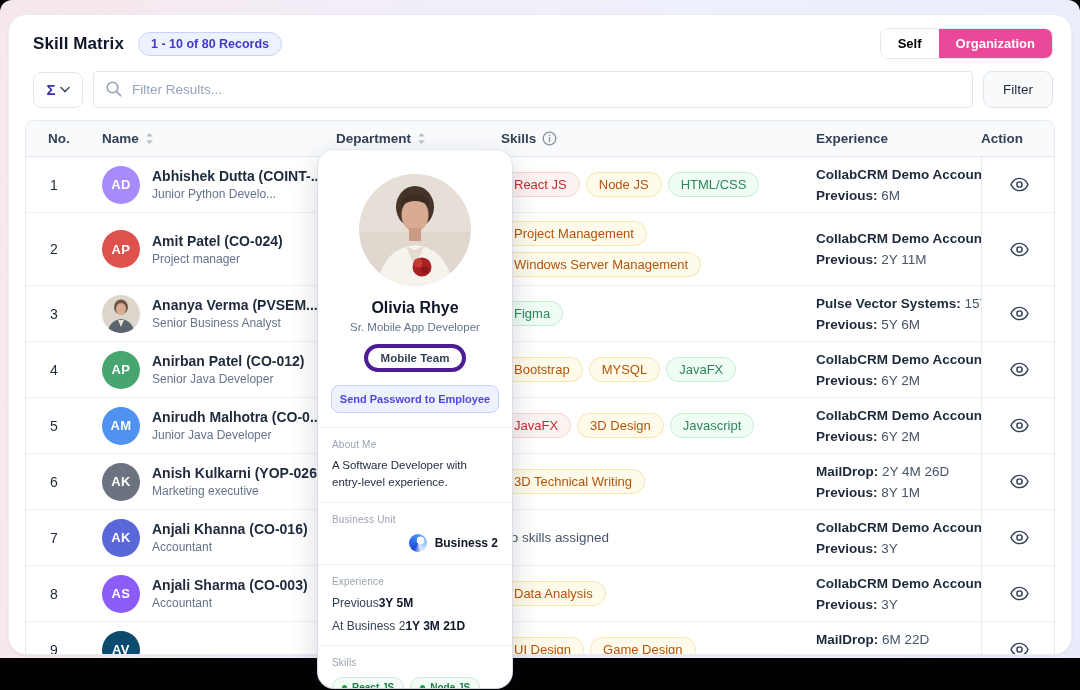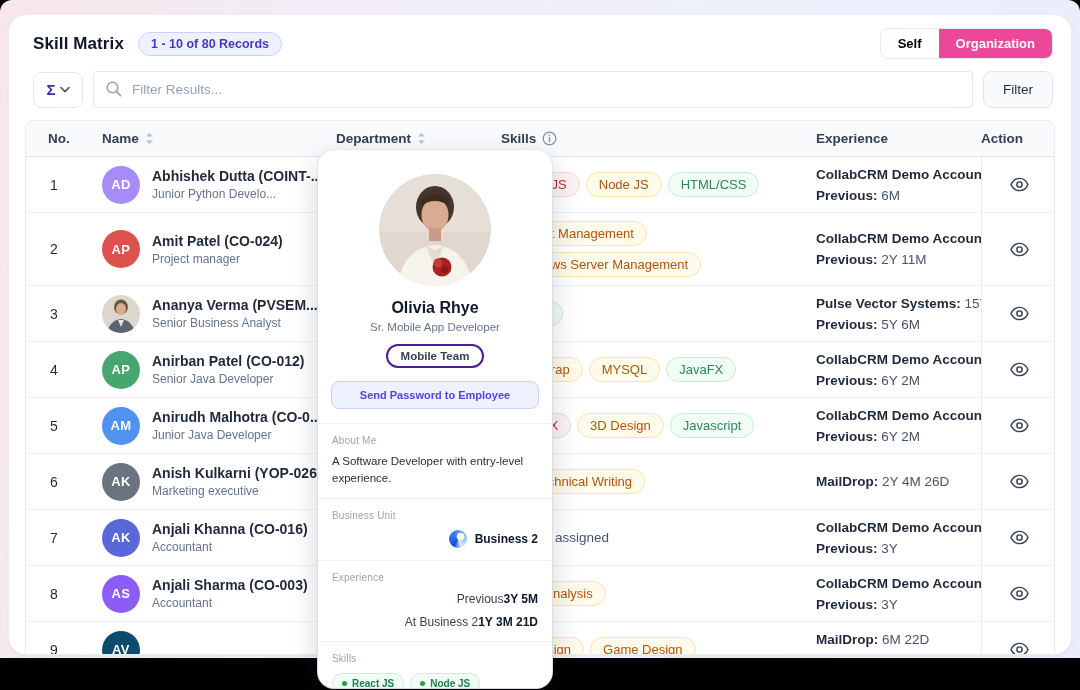--- a/index.html
+++ b/index.html
@@ -56,39 +56,39 @@
   .chip-yellow { background:#fffbeb; border-color:#f7e5ad; color:#b45309; }
   .chip-green { background:#f0fdf4; border-color:#c6ecd4; color:#2f855a; }
   .no-skills { font-size:13.5px; color:#475569; }
   .cell-exp { font-size:13.5px; line-height:21px; white-space:nowrap; overflow:hidden; }
   .exp-label { font-weight:700; color:#1e293b; }
   .exp-value { color:#475569; }
   .cell-action { border-left:1px solid #e7ebf1; align-self:stretch; display:flex; align-items:center; justify-content:center; }
   .eye-btn { background:none; border:none; cursor:pointer; padding:6px; display:flex; }
 
   
-  .popup { position:absolute; left:318px; top:150px; width:234px; height:538px; background:#fff; border-radius:16px;
+  .popup { position:absolute; left:318px; top:150px; width:194px; height:538px; background:#fff; border-radius:16px;
     box-shadow:0 10px 28px rgba(30,41,59,.20), 0 0 0 1px #eef0f5; z-index:6; overflow:hidden; }
   .p-top { text-align:center; padding:24px 13px 14px; }
   .p-photo { width:112px; height:112px; border-radius:50%; margin:0 auto; overflow:hidden; }
   .p-name { font-size:16px; font-weight:700; color:#0f172a; margin-top:13px; }
   .p-role { font-size:11.5px; color:#64748b; margin-top:4px; }
   .p-team { display:inline-block; margin-top:11px; font-size:11.5px; font-weight:600; color:#334155;
-    border:2px solid #4c1d95; border-radius:999px; padding:4px 13px; background:#fff; }
+    border:4px solid #4c1d95; border-radius:999px; padding:4px 13px; background:#fff; }
   .p-pwd { display:block; width:100%; margin-top:13px; padding:7px 6px; background:#eef2ff; border:1px solid #c7d2fe;
     border-radius:8px; color:#4f46e5; font-size:11px; font-weight:700; cursor:pointer; font-family:inherit; }
   .p-section { border-top:1px solid #eef1f5; padding:11px 14px 12px; }
   .p-label { font-size:10px; color:#9aa3b2; letter-spacing:.2px; }
   .p-about { font-size:11.5px; color:#1e293b; line-height:1.45; margin-top:7px; }
   .p-bu { display:flex; align-items:center; gap:8px; margin-top:9px;justify-content:flex-end; }
   .bu-icon { width:18px; height:18px; border-radius:50%; flex:none;
     background:radial-gradient(circle at 64% 36%, #ffffff 0 24%, transparent 25%),
                conic-gradient(from 210deg, #1d4ed8, #3b82f6 35%, #93c5fd 65%, #dbeafe 85%, #1d4ed8); }
   .p-bu-name { font-size:12px; font-weight:700; color:#0f172a; }
-  .p-exp-row { display:flex; justify-content:flex-end; margin-top:9px; }
+  .p-exp-row { display:flex; justify-content:flex-start; margin-top:9px; }
   .p-exp-l { font-size:12px; color:#334155; }
   .p-exp-v { font-size:12px; font-weight:700; color:#0f172a; }
   .p-skills { display:flex; flex-wrap:wrap; gap:6px; margin-top:9px; }
   .pchip { display:inline-flex; align-items:center; gap:5px; font-size:10px; font-weight:600;
     padding:3.5px 9px; border-radius:999px; border:1px solid; }
   .pchip .dot { width:5px; height:5px; border-radius:50%; }
   .pchip-green { background:#f1fcf5; border-color:#cceada; color:#1a7f4b; } .pchip-green .dot { background:#16a34a; }
 </style>
 </head>
 <body>
@@ -319,20 +319,21 @@
               <div class="nm">Anish Kulkarni (YOP-026)</div>
               <div class="rl">Marketing executive</div>
             </div>
           </div>
           <div class="cell"></div>
           <div class="cell cell-skills">
             <span class="chip chip-yellow">3D Technical Writing</span>
           </div>
           <div class="cell cell-exp">
             <div><span class="exp-label">MailDrop:</span> <span class="exp-value">2Y 4M 26D</span></div>
+            <div><span class="exp-label">Previous:</span> <span class="exp-value">8Y 1M</span></div>
           </div>
           <div class="cell-action">
             <button class="eye-btn">
               <svg width="21" height="21" viewBox="0 0 24 24">
                 <path d="M2.3 12 C4.2 7.6 7.8 5 12 5 s7.8 2.6 9.7 7 c-1.9 4.4-5.5 7-9.7 7 s-7.8-2.6-9.7-7 Z" fill="none" stroke="#334155" stroke-width="1.7"></path>
                 <circle cx="12" cy="12" r="3" fill="none" stroke="#334155" stroke-width="1.7"></circle>
               </svg>
             </button>
           </div>
         </div>

